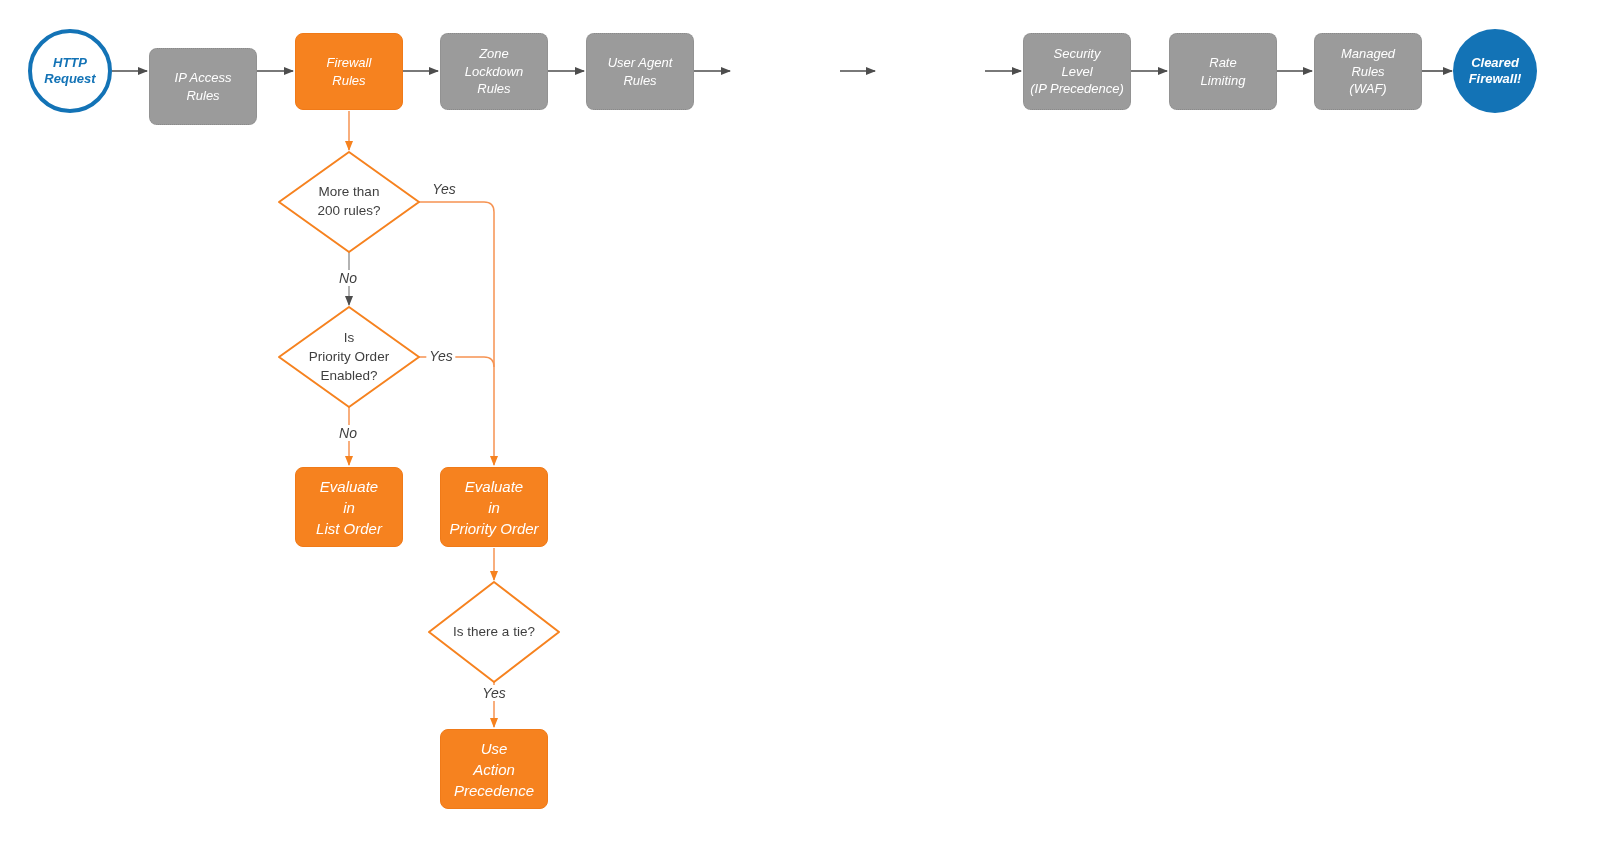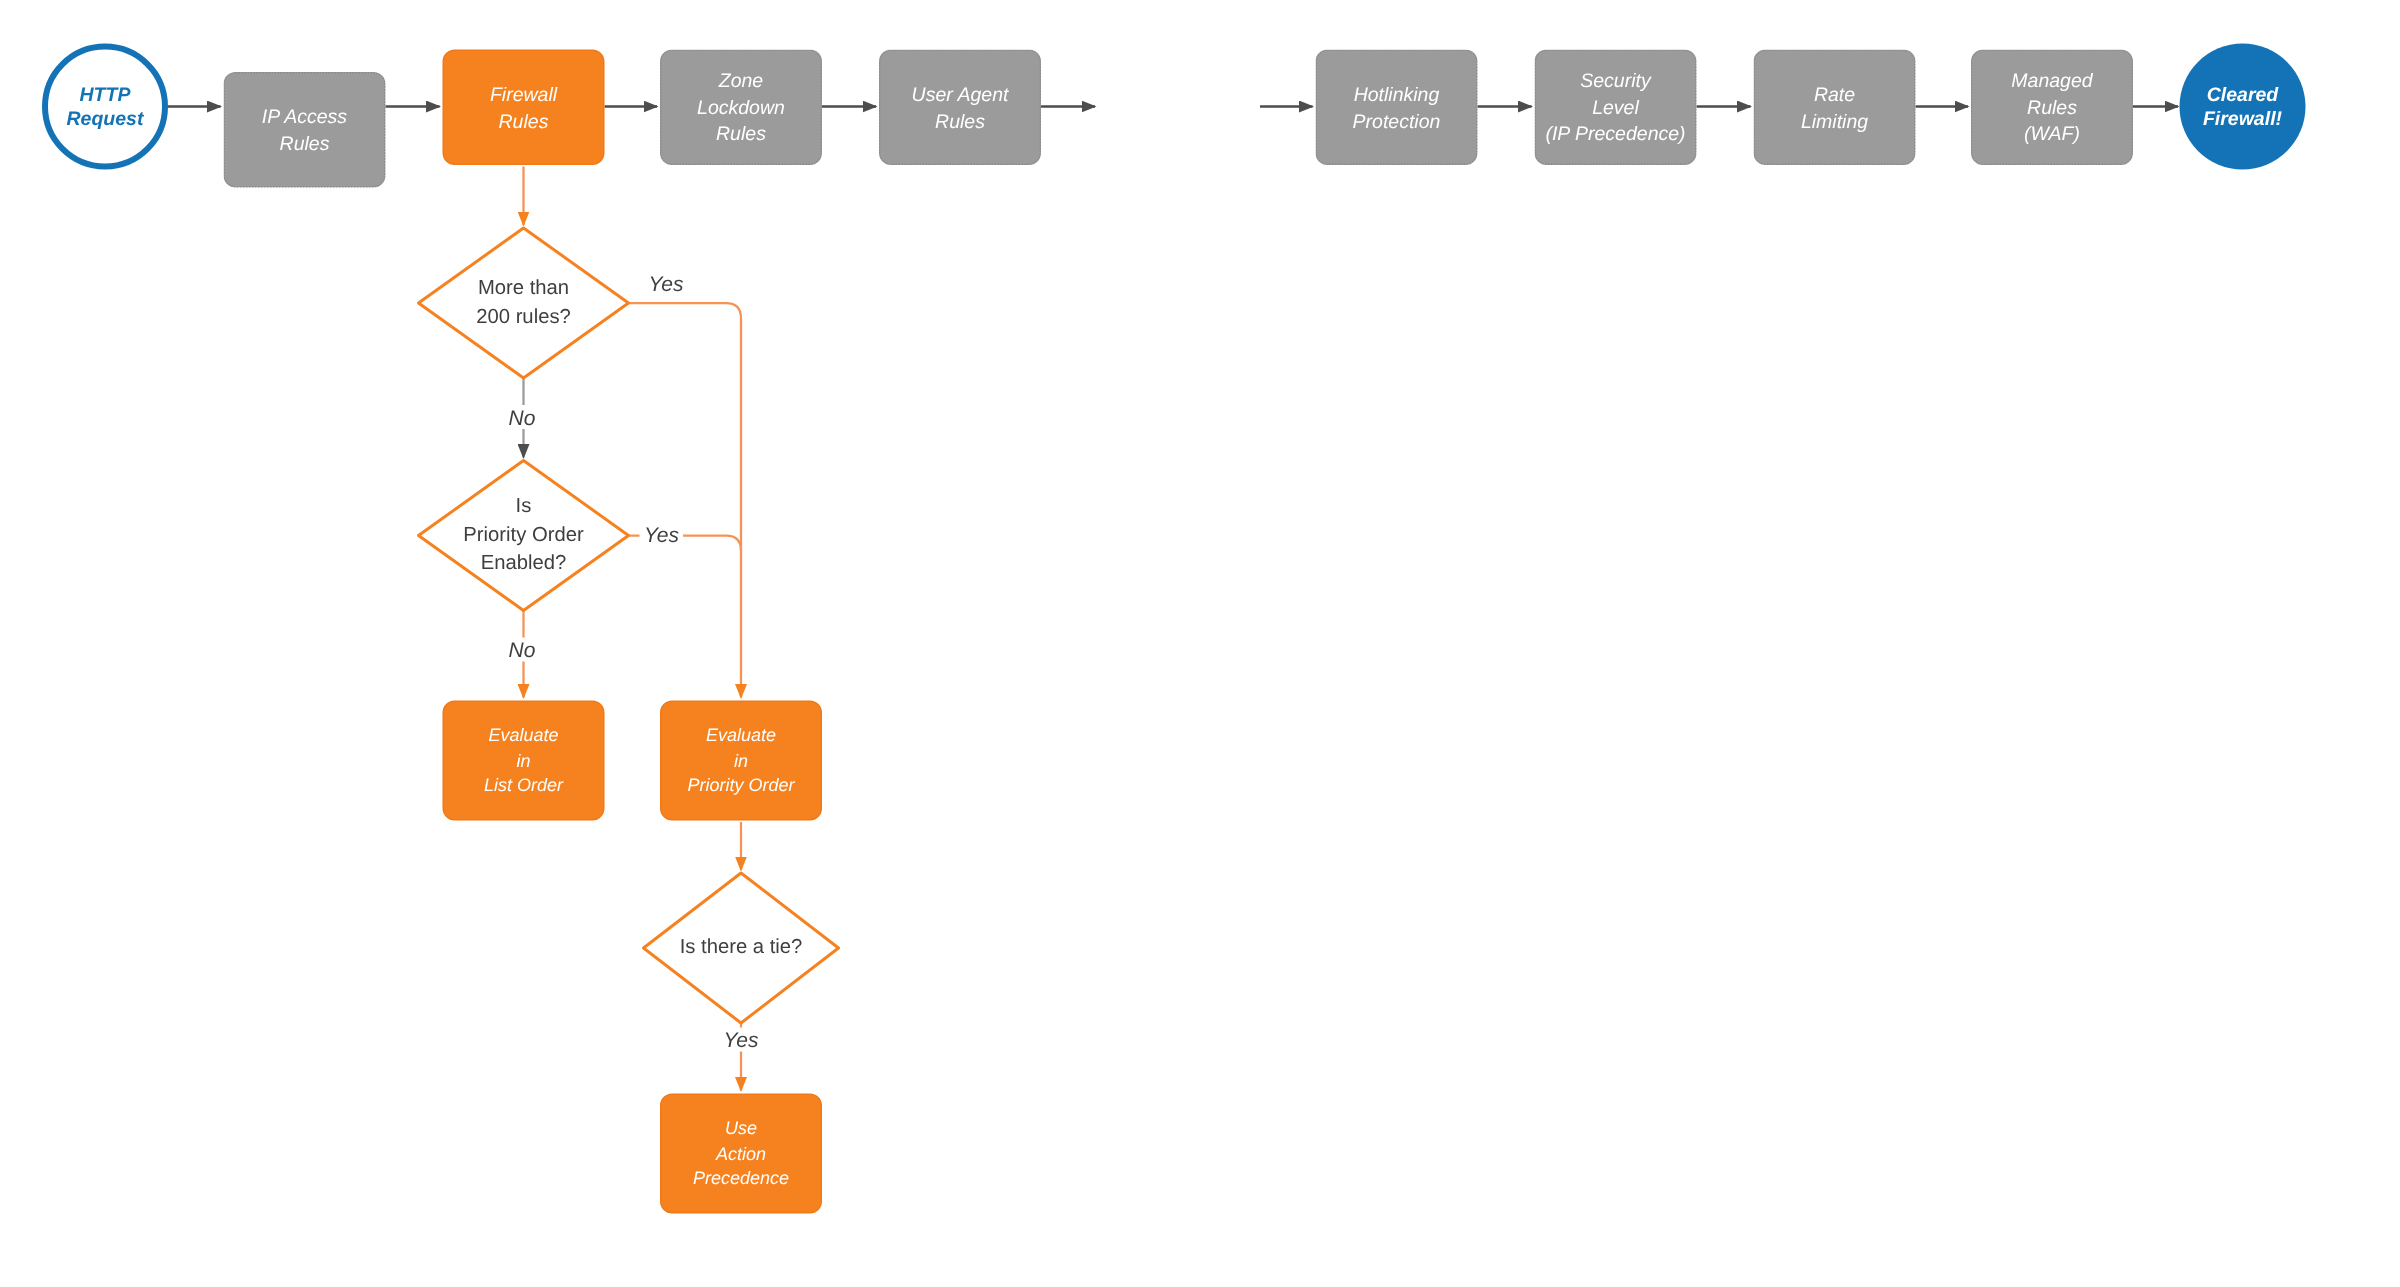--- a/index.html
+++ b/index.html
@@ -53,21 +53,21 @@
   .action{
     position:absolute;
     width:108px;height:80px;
     box-sizing:border-box;
     border-radius:8px;
     background:#F6821F;
     border:1px solid #F07A18;
     display:flex;align-items:center;justify-content:center;
     text-align:center;
     color:#ffffff;
-    font-size:12px;line-height:1.4;
+    font-size:15px;line-height:1.4;
     font-style:italic;
     white-space:pre-line;
   }
 
   
   .diamond-label{
     position:absolute;
     transform:translate(-50%,-50%);
     color:#3F3F3F;
     font-size:13.5px;line-height:1.4;
@@ -137,22 +137,20 @@
 
   <div class="stage gray" style="left:149px;top:48px">IP Access
 Rules</div>
   <div class="stage orange" style="left:295px;top:33px">Firewall
 Rules</div>
   <div class="stage gray" style="left:440px;top:33px">Zone
 Lockdown
 Rules</div>
   <div class="stage gray" style="left:586px;top:33px">User Agent
 Rules</div>
-  <div class="stage gray" style="left:877px;top:33px">Hotlinking
-Protection</div>
   <div class="stage gray" style="left:1023px;top:33px">Security
 Level
 (IP Precedence)</div>
   <div class="stage gray" style="left:1169px;top:33px">Rate
 Limiting</div>
   <div class="stage gray" style="left:1314px;top:33px">Managed
 Rules
 (WAF)</div>
 
   <div class="circle-node circle-end" style="left:1453px;top:29px">Cleared

